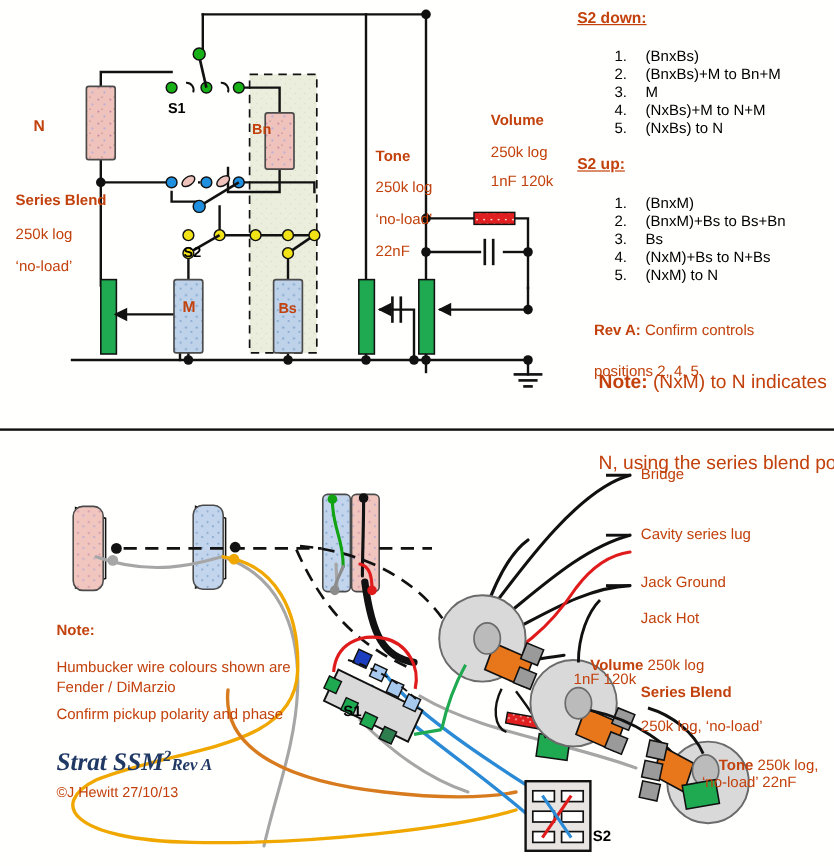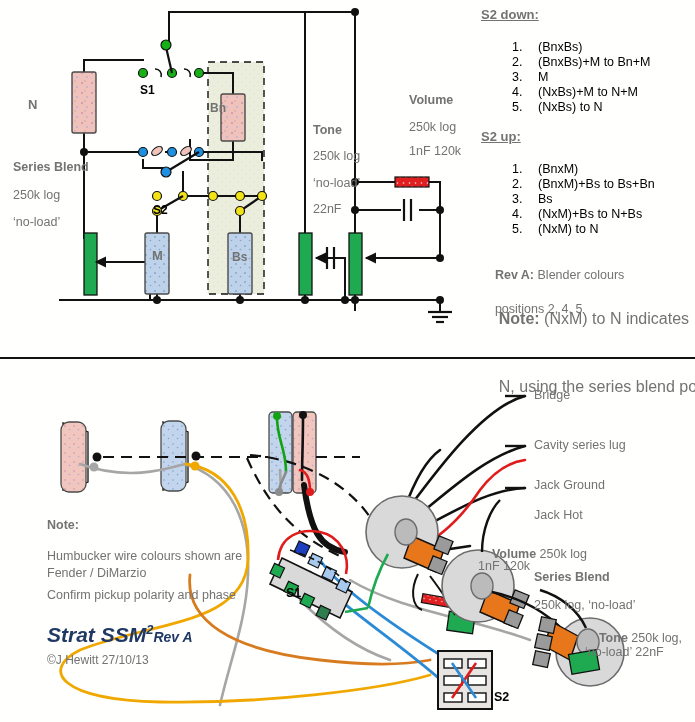--- a/index.html
+++ b/index.html
@@ -8,21 +8,21 @@
   }
   body {
     width: 695px; height: 722px;
     position: relative;
     font-family: "Liberation Sans", sans-serif;
     background: #fffffd;
     overflow: hidden;
   }
   #root { position: absolute; left:0; top:0; width:695px; height:722px; }
   .abs { position: absolute; }
-  .txt { color: #737373; white-space: pre; line-height: 1.15; }
+  .txt { color: #c2410c; white-space: pre; line-height: 1.15; }
   .bold { font-weight: bold; }
   .ul { text-decoration: underline; }
   svg { display:block; }
   .label-amber { color: #000000; }
   .title-blue { color: #1f3864; }
 </style>
 </head>
 <body>
 
 <div id="root">
@@ -238,21 +238,21 @@
         <div>(BnxM)</div>
         <div>(BnxM)+Bs to Bs+Bn</div>
         <div>Bs</div>
         <div>(NxM)+Bs to N+Bs</div>
         <div>(NxM) to N</div>
       </div>
     </div>
   </div>
 
   <div class="abs txt" style="left:481px; top:250px; font-size:12.5px; line-height:17px; width:205px;">
-    <span class="bold">Rev A:</span><span> Blender colours</span><br>
+    <span class="bold">Rev A:</span><span> Confirm controls</span><br>
     <span>positions 2, 4, 5</span>
   </div>
 
   <div class="abs txt" style="left:481px; top:293px; font-size:16px; line-height:17px; width:210px;">
     <span class="bold">Note:</span><span> (NxM) to N indicates</span><br>
     <br>
     <span>N, using the series blend pot</span>
   </div>
 
   <div class="abs" style="left:0; top:357px; width:695px; height:1.5px; background:#111;"></div>
@@ -441,18 +441,18 @@
   <div class="abs txt" style="left:585px; top:645px; font-size:12.5px;">‘no-load’ 22nF</div>
 
   <div class="abs txt bold label-amber" style="left:286px; top:586px; font-size:12.5px;">S1</div>
   <div class="abs txt bold label-amber" style="left:494px; top:690px; font-size:12.5px;">S2</div>
 
   <div class="abs txt bold" style="left:47px; top:518px; font-size:12.5px;">Note:</div>
   <div class="abs txt" style="left:47px; top:549px; font-size:12.5px;">Humbucker wire colours shown are</div>
   <div class="abs txt" style="left:47px; top:566px; font-size:12.5px;">Fender / DiMarzio</div>
   <div class="abs txt" style="left:47px; top:588px; font-size:12.5px;">Confirm pickup polarity and phase</div>
 
-  <div class="abs title-blue" style="left:47px; top:622px; font-family:Liberation Sans, sans-serif; font-weight:bold; font-style:italic; font-size:21px;">
+  <div class="abs title-blue" style="left:47px; top:622px; font-family:Liberation Serif, serif; font-weight:bold; font-style:italic; font-size:21px;">
     <span>Strat SSM</span><span style="font-size:13px; vertical-align:super;">2</span><span style="font-size:14px;">Rev A</span>
   </div>
   <div class="abs txt" style="left:47px; top:654px; font-size:12px;">©J Hewitt 27/10/13</div>
 
 </div>
 
 </body></html>

